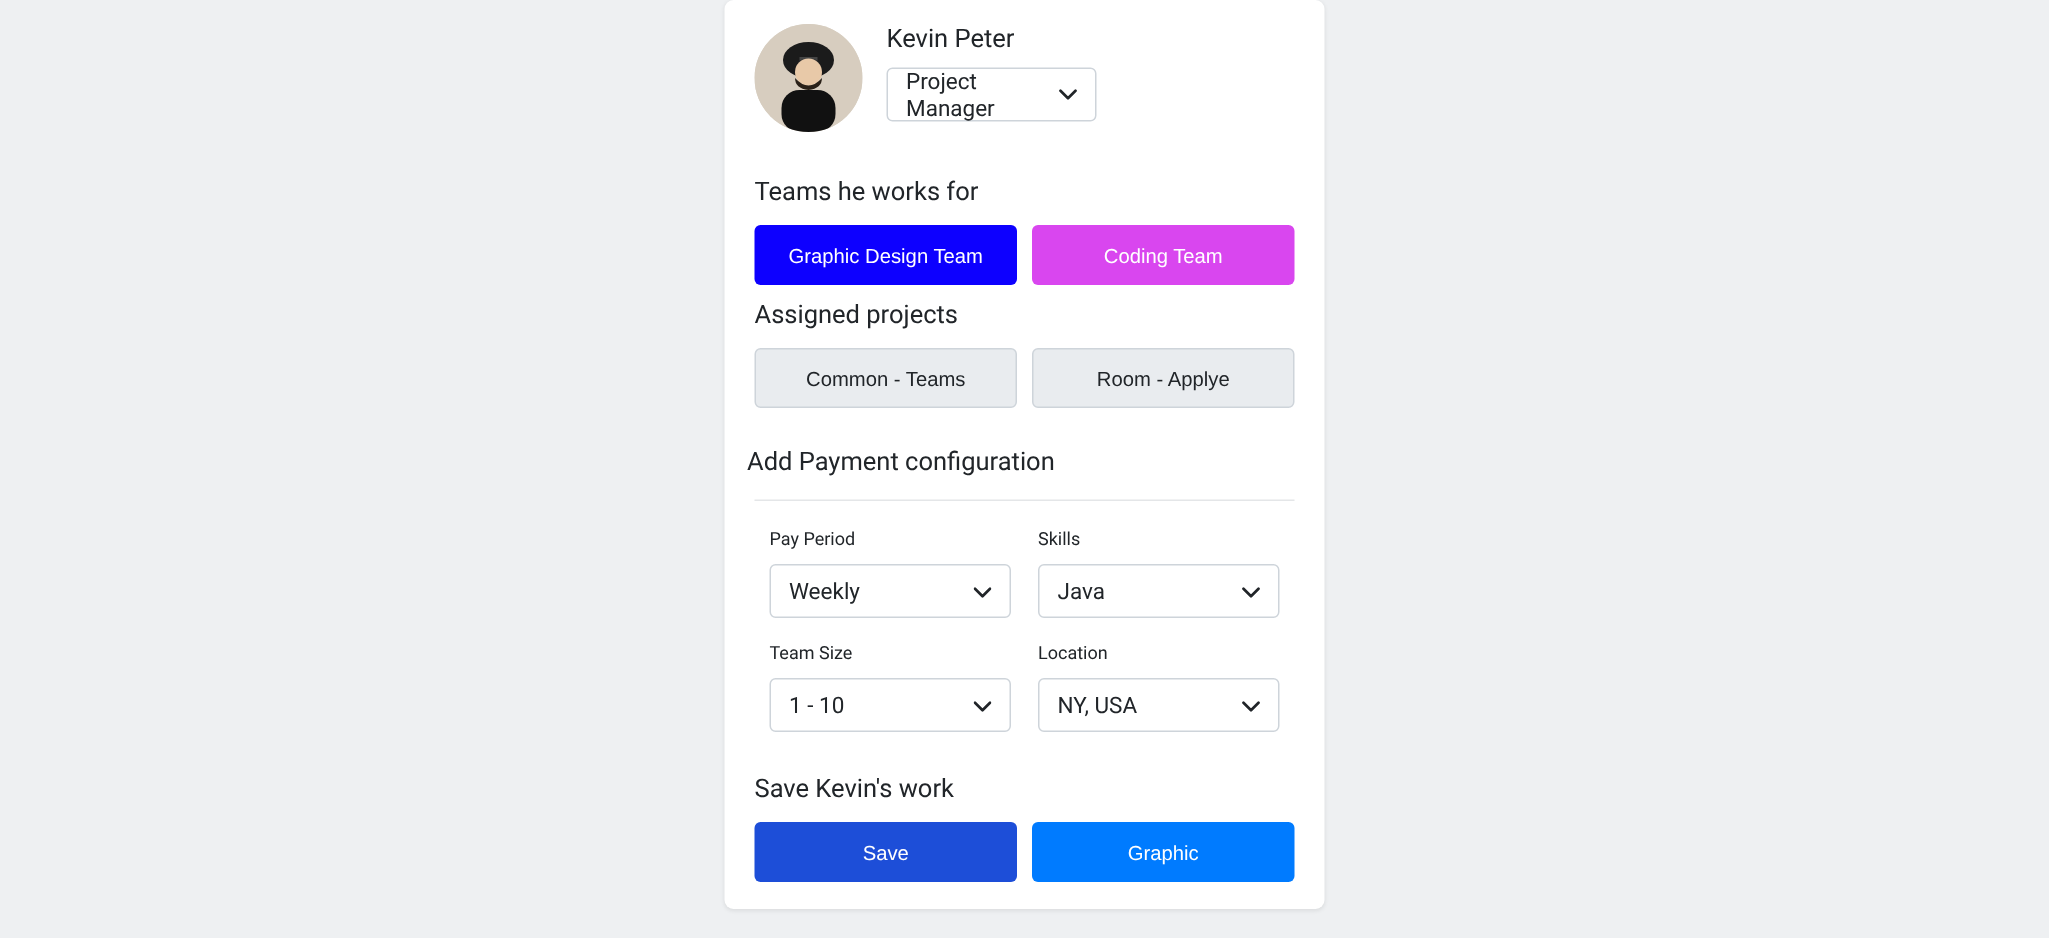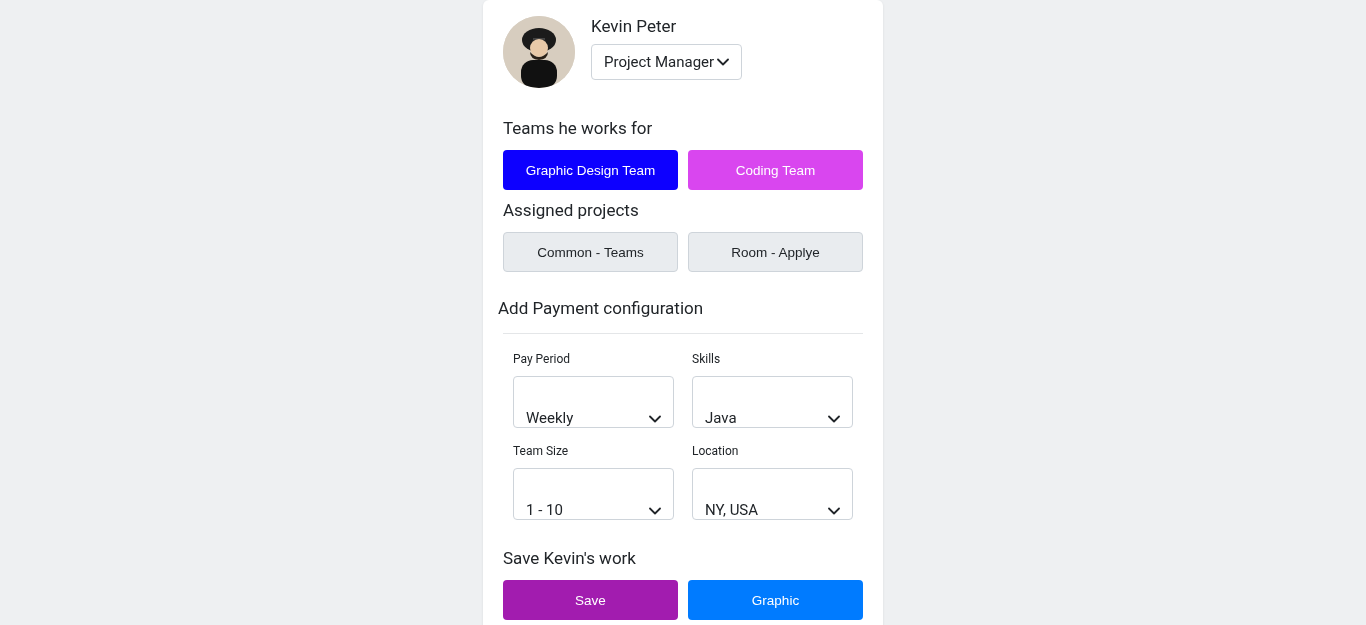--- a/index.html
+++ b/index.html
@@ -41,21 +41,21 @@
     .profile-info { flex: 1; }
     .profile-name { font-size: 17px; margin-bottom: 8px; }
     .select-wrap {
       position: relative;
       display: inline-flex;
       align-items: center;
       border: 1px solid #ced4da;
       border-radius: 4px;
       background: #fff;
       height: 36px;
-      width: 151px;
+      width: 140px;
       padding: 0 12px;
       font-size: 15px;
       justify-content: space-between;
       cursor: pointer;
     }
     .select-wrap .chev {
       font-size: 11px;
       color: #212529;
     }
     .section { padding: 0 20px; margin-top: 14px; }
@@ -70,38 +70,38 @@
       font-weight: 500;
       cursor: pointer;
       display: flex;
       align-items: center;
       justify-content: center;
       color: #fff;
     }
     .btn-blue   { background: #0d00ff; }
     .btn-red    { background: #d946ef; }
     .btn-grey   { background: #e9ecef; color: #212529; border: 1px solid #ced4da; font-weight: 400; }
-    .btn-green  { background: #a21caf; }
+    .btn-green  { background: #1d4ed8; }
     .btn-primary{ background: #007bff; }
     .payconf-title {
       font-size: 17px;
       padding: 0 0 8px 0;
       margin-left: -5px;
     }
     .fields { display: flex; gap: 18px; padding: 0 0 0 0; }
     .fields .col { flex: 1; }
     .field-label { font-size: 12px; margin-bottom: 10px; display: block; }
     .field-select {
       position: relative;
       display: flex;
-      align-items: flex-end;
+      align-items: center;
       justify-content: space-between;
       border: 1px solid #ced4da;
       border-radius: 4px;
-      height: 52px;
+      height: 36px;
       padding: 0 12px;
       font-size: 15px;
       background: #fff;
       cursor: pointer;
     }
     .fields-row2 { margin-top: 16px; }
     .save-section { margin-top: 28px; padding-bottom: 18px; }
     .assigned-section { margin-top: 10px; }
     .teams-section { margin-top: 18px; }
     .payconf { margin-top: 26px; padding: 0 20px; }

